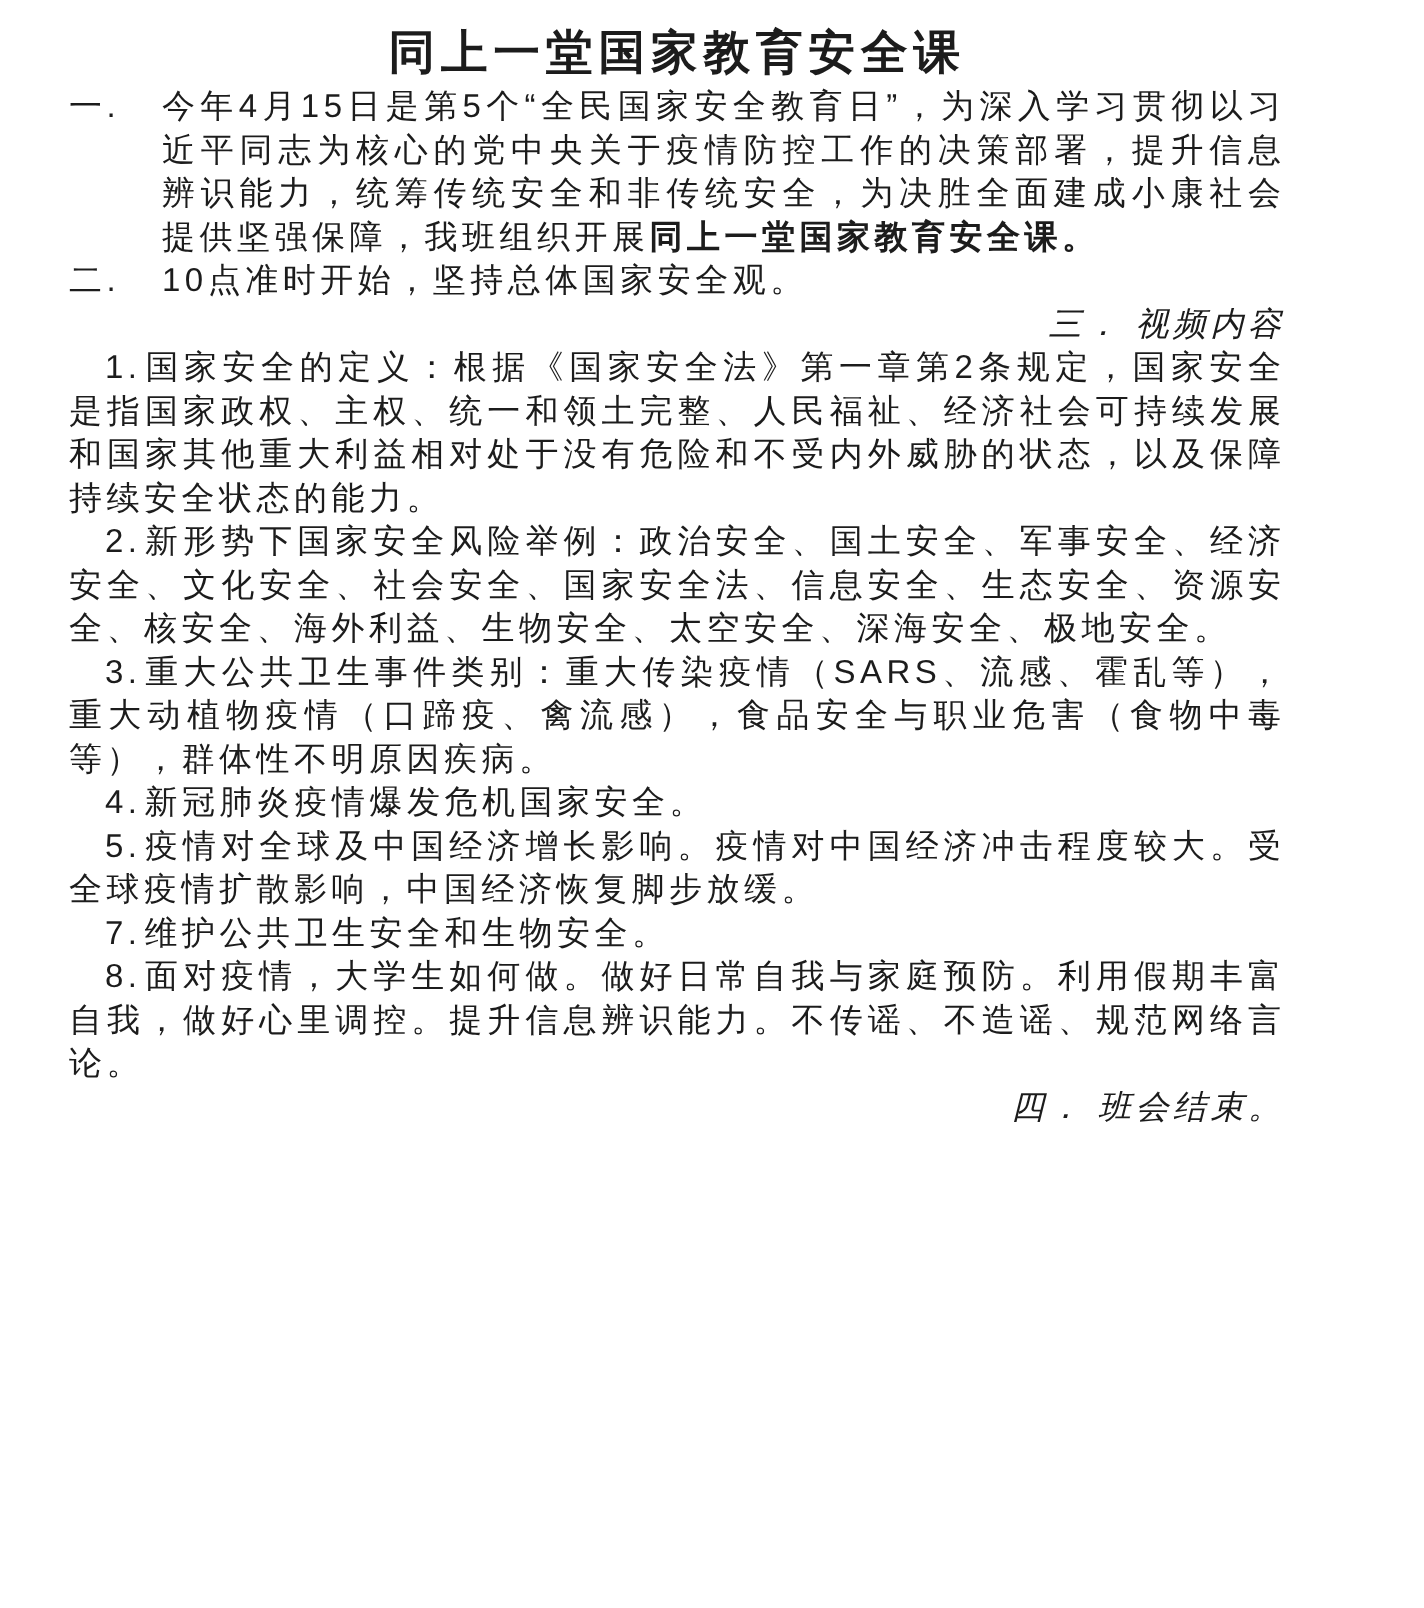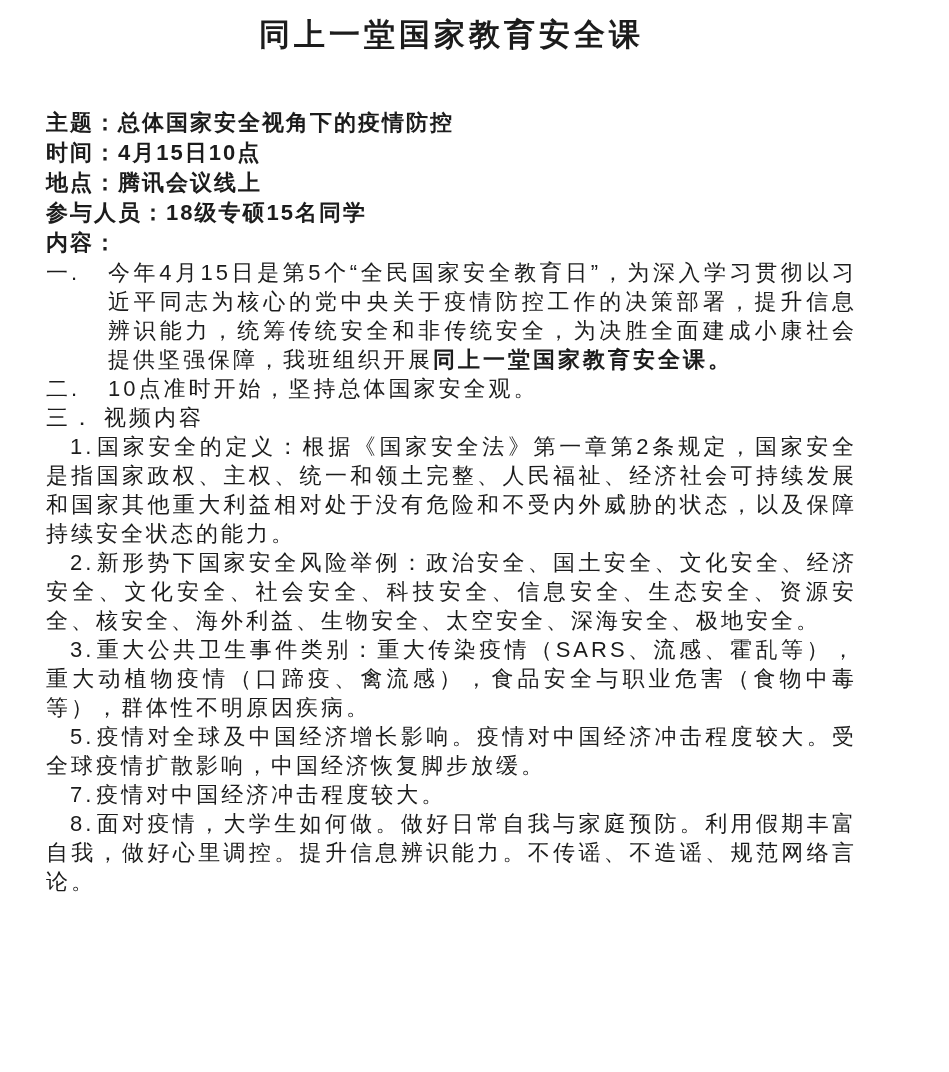--- a/index.html
+++ b/index.html
@@ -53,21 +53,22 @@
   .sec-text {
     flex: 1 1 auto;
     text-align: justify;
     text-justify: inter-ideograph;
   }
   .sec-text b {
     font-weight: 700;
   }
   .inline-sec {
     margin: 0;
-    text-align: left;
+    text-align: right;
+    font-style: italic;
   }
   .inline-sec .inline-marker {
     margin-right: 8px;
   }
   .sub-item {
     margin: 0;
     text-indent: 24px;
     text-align: justify;
     text-justify: inter-ideograph;
   }
@@ -75,52 +76,47 @@
     margin-right: 2px;
   }
 </style>
 </head>
 <body>
 
 <div class="page">
 
   <h1 class="doc-title">同上一堂国家教育安全课</h1>
 
-  <div class="meta-block">
-    <p class="meta-line">主题：总体国家安全视角下的疫情防控</p>
-    <p class="meta-line">时间：4月15日10点</p>
-    <p class="meta-line">地点：腾讯会议线上</p>
-    <p class="meta-line">参与人员：18级专硕15名同学</p>
-    <p class="meta-line">内容：</p>
-  </div>
 
   <div class="doc-body">
 
     <div class="sec">
       <span class="sec-marker">一.</span>
       <span class="sec-text"><span>今年4月15日是第5个“全民国家安全教育日”，为深入学习贯彻以习近平同志为核心的党中央关于疫情防控工作的决策部署，提升信息辨识能力，统筹传统安全和非传统安全，为决胜全面建成小康社会提供坚强保障，我班组织开展</span><b>同上一堂国家教育安全课。</b></span>
     </div>
 
     <div class="sec">
       <span class="sec-marker">二.</span>
       <span class="sec-text">10点准时开始，坚持总体国家安全观。</span>
     </div>
 
     <p class="inline-sec"><span class="inline-marker">三．</span><span>视频内容</span></p>
 
     <p class="sub-item"><span class="sub-num">1.</span><span>国家安全的定义：根据《国家安全法》第一章第2条规定，国家安全是指国家政权、主权、统一和领土完整、人民福祉、经济社会可持续发展和国家其他重大利益相对处于没有危险和不受内外威胁的状态，以及保障持续安全状态的能力。</span></p>
 
-    <p class="sub-item"><span class="sub-num">2.</span><span>新形势下国家安全风险举例：政治安全、国土安全、文化安全、经济安全、文化安全、社会安全、科技安全、信息安全、生态安全、资源安全、核安全、海外利益、生物安全、太空安全、深海安全、极地安全。</span></p>
+    <p class="sub-item"><span class="sub-num">2.</span><span>新形势下国家安全风险举例：政治安全、国土安全、军事安全、经济安全、文化安全、社会安全、国家安全法、信息安全、生态安全、资源安全、核安全、海外利益、生物安全、太空安全、深海安全、极地安全。</span></p>
 
     <p class="sub-item"><span class="sub-num">3.</span><span>重大公共卫生事件类别：重大传染疫情（SARS、流感、霍乱等），重大动植物疫情（口蹄疫、禽流感），食品安全与职业危害（食物中毒等），群体性不明原因疾病。</span></p>
 
+    <p class="sub-item"><span class="sub-num">4.</span><span>新冠肺炎疫情爆发危机国家安全。</span></p>
 
     <p class="sub-item"><span class="sub-num">5.</span><span>疫情对全球及中国经济增长影响。疫情对中国经济冲击程度较大。受全球疫情扩散影响，中国经济恢复脚步放缓。</span></p>
 
 
-    <p class="sub-item"><span class="sub-num">7.</span><span>疫情对中国经济冲击程度较大。</span></p>
+    <p class="sub-item"><span class="sub-num">7.</span><span>维护公共卫生安全和生物安全。</span></p>
 
     <p class="sub-item"><span class="sub-num">8.</span><span>面对疫情，大学生如何做。做好日常自我与家庭预防。利用假期丰富自我，做好心里调控。提升信息辨识能力。不传谣、不造谣、规范网络言论。</span></p>
 
+    <p class="inline-sec"><span class="inline-marker">四．</span><span>班会结束。</span></p>
 
   </div>
 
 </div>
 
 </body></html>

